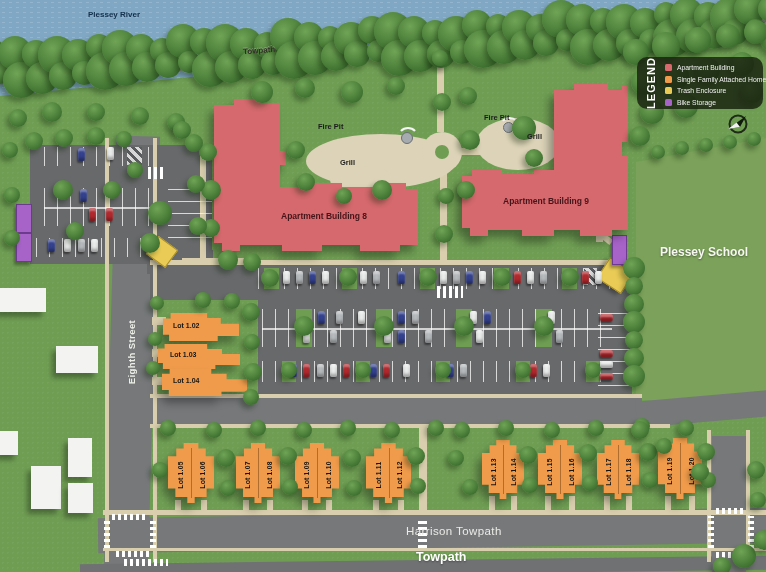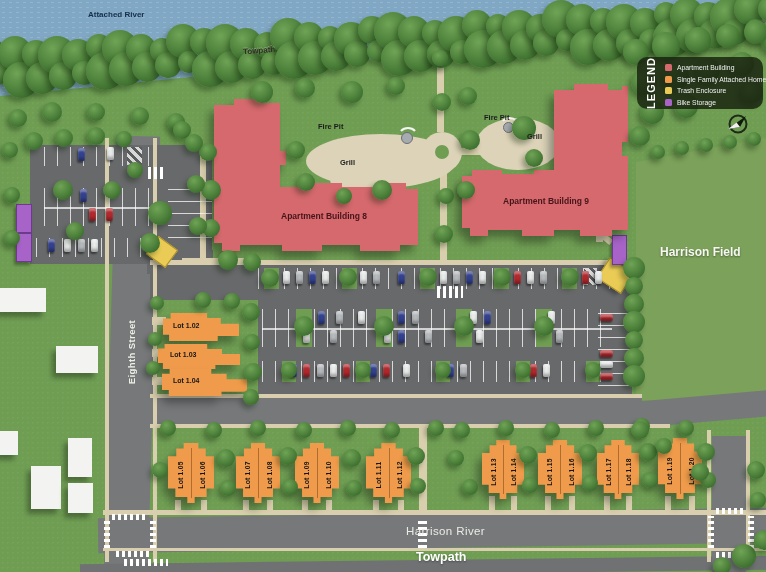--- a/index.html
+++ b/index.html
@@ -133,26 +133,26 @@
     <div class="borange" style="width:85px;height:27px;clip-path:polygon(9% 0,58% 0,58% 18%,76% 18%,76% 38%,100% 38%,100% 84%,70% 84%,70% 100%,8% 100%,8% 78%,0 78%,0 18%,9% 18%);"></div>
   </div>
   <span class="lot-label-h" style="left:173px;top:377px;">Lot 1.04</span>
 
   <div class="enclosure" style="left:150px;top:241px;width:22px;height:20px;transform:rotate(36deg);"></div>
   <div class="enclosure" style="left:601px;top:263px;width:27px;height:23px;transform:rotate(33deg);"></div>
   <div class="bike" style="left:16px;top:204px;width:14px;height:27px;"></div>
   <div class="bike" style="left:16px;top:233px;width:14px;height:27px;"></div>
   <div class="bike" style="left:612px;top:235px;width:13px;height:28px;"></div>
 
-  <span class="maplabel" id="lbl-river">Attached River</span>
+  <span class="maplabel" id="lbl-river">Plessey River</span>
   <span class="maplabel" id="lbl-towpath">Towpath</span>
   <span class="maplabel" id="lbl-eighth">Eighth Street</span>
-  <span class="maplabel" id="lbl-harrison">Harrison River</span>
+  <span class="maplabel" id="lbl-harrison">Harrison Towpath</span>
   <span class="maplabel" id="lbl-school">Towpath</span>
-  <span class="maplabel" id="lbl-field">Harrison Field</span>
+  <span class="maplabel" id="lbl-field">Plessey School</span>
   <span class="aptlabel" style="left:244px;top:211px;">Apartment Building 8</span>
   <span class="aptlabel" style="left:466px;top:196px;">Apartment Building 9</span>
   <span class="amenlabel" style="left:318px;top:122px;">Fire Pit</span>
   <span class="amenlabel" style="left:340px;top:158px;">Grill</span>
   <span class="amenlabel" style="left:484px;top:113px;">Fire Pit</span>
   <span class="amenlabel" style="left:527px;top:132px;">Grill</span>
 
   <div id="legend">
     <span id="legend-title">LEGEND</span>
     <div id="legend-items">

